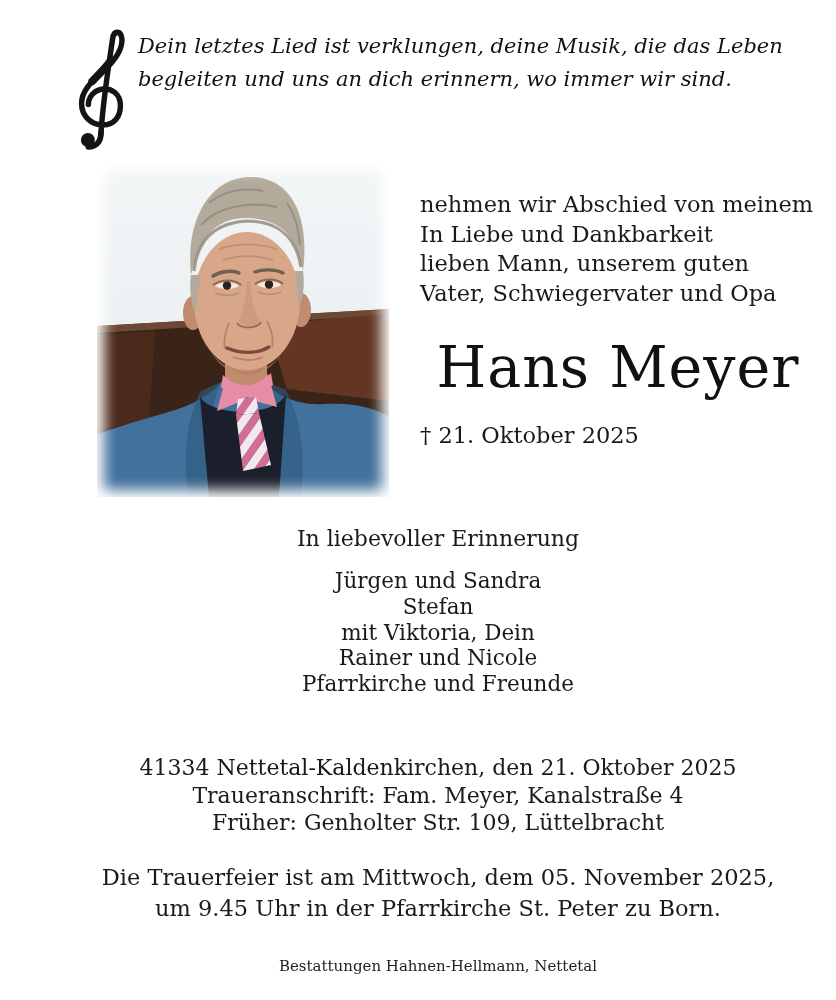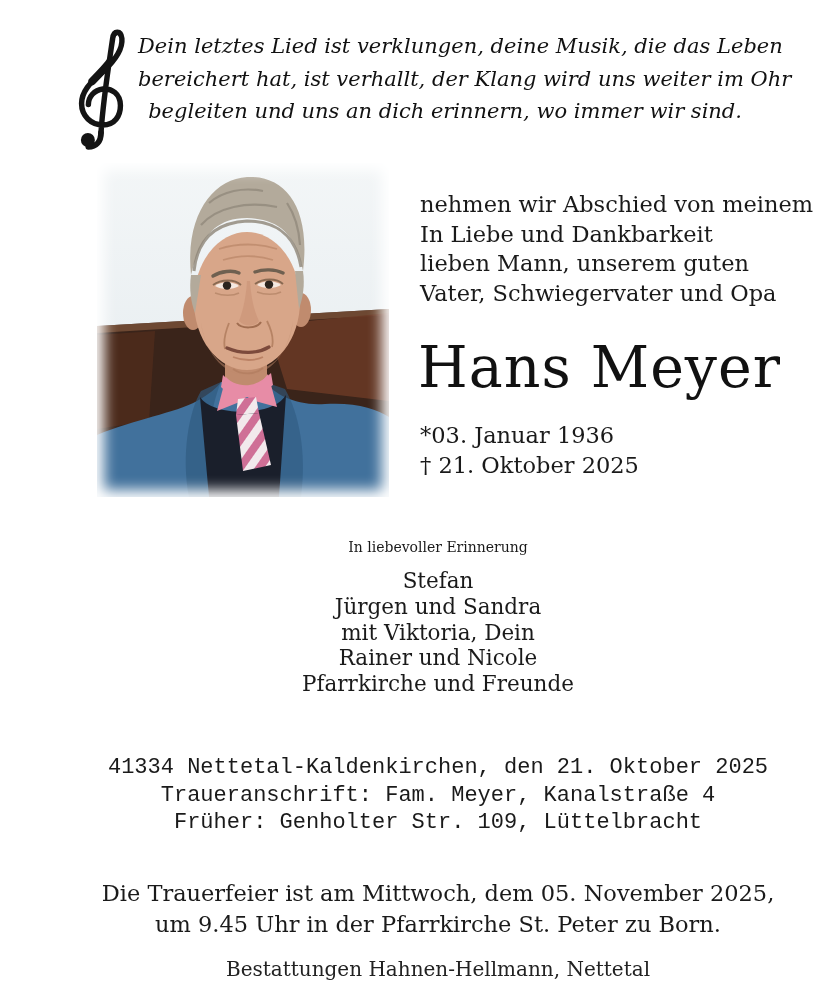--- a/index.html
+++ b/index.html
@@ -3,61 +3,60 @@
 <meta charset="utf-8">
 <style>
   html,body{margin:0;padding:0;}
   body{
     width:836px;height:1000px;position:relative;background:#ffffff;
     font-family:"DejaVu Serif","Liberation Serif",serif;color:#1a1a1a;
     overflow:hidden;
   }
   .abs{position:absolute;}
   
-  .poem{left:138px;top:30px;width:604px;text-align:right;
+  .poem{left:138px;top:30px;width:604px;text-align:left;
         font-style:italic;font-size:21px;line-height:32.5px;color:#111;}
   
   .clef{left:58px;top:22px;width:86px;height:136px;}
   
   .photo{left:97px;top:163px;width:292px;height:334px;}
   .photo svg{display:block;width:100%;height:100%;}
   .photo-fade{position:absolute;left:0;top:0;right:0;bottom:0;
         box-shadow:inset 0 0 14px 7px #ffffff;pointer-events:none;}
   
   .intro{left:420px;top:190px;width:370px;font-size:22.5px;line-height:29.5px;}
   .name{left:418px;top:336px;width:400px;font-size:57px;line-height:62px;
-        letter-spacing:1px;color:#111;}
+        letter-spacing:1px;color:#111;text-align:center;}
   .dates{left:420px;top:420px;width:360px;font-size:22.5px;line-height:30px;}
   
   .centerblock{left:40px;width:796px;text-align:center;}
-  .erinnerung{top:539px;font-size:14px;}
+  .erinnerung{top:526px;font-size:22px;}
   .mourners{top:568px;font-size:21.5px;line-height:25.8px;}
-  .address{top:754px;font-size:22px;line-height:27.6px;font-family:Liberation Mono, monospace;}
-  .service{top:862px;font-size:22.5px;line-height:31px;margin-top:16px;}
-  .footer{top:957px;font-size:20px;color:#222;}
+  .address{top:754px;font-size:22px;line-height:27.6px;}
+  .service{top:862px;font-size:22.5px;line-height:31px;}
+  .footer{top:957px;font-size:15px;color:#222;}
   .line{white-space:nowrap;}
 </style>
 </head>
 <body>
 
 <div class="abs clef">
   <svg viewBox="0 0 72 140" width="86" height="136" aria-hidden="true">
     <g stroke="#141414" fill="none" stroke-linecap="round">
       <path stroke-width="6" d="M36,114 C36,123 31,128.5 23,128.5"></path>
       <path stroke-width="5.6" d="M36,114 C38,82 44,44 48,17 C49,8.5 56.5,8 57.5,17 C58.5,28 50,40 38,51 C24,63 16,72 16,84 C16,97 26,106 38,106 C50,106 56,97 56,86 C56,74 47,68 38,69 C29,70 23,77 23,85"></path>
       <path stroke-width="8" d="M46,40 C41,47 33,55 27,61"></path>
       <circle cx="22.5" cy="121.5" r="7.2" fill="#141414" stroke="none"></circle>
       <path stroke-width="4" d="M48,17 C50,11 54,10 56,14"></path>
     </g>
   </svg>
 </div>
 
 <div class="abs poem">
   <div class="line">Dein letztes Lied ist verklungen, deine Musik, die das Leben</div>
-  <div class="line">bereichert hat, ist verhallt, der Klang wird uns weiter im Ohr</div>
   <div class="line">begleiten und uns an dich erinnern, wo immer wir sind.</div>
 </div>
 
 <div class="abs photo">
   <svg viewBox="0 0 292 334" preserveAspectRatio="none" aria-hidden="true">
     <defs>
       <linearGradient id="bgGrad" x1="0" y1="0" x2="0" y2="1">
         <stop offset="0" stop-color="#f3f6f7"></stop>
         <stop offset="1" stop-color="#e3eaee"></stop>
       </linearGradient>
@@ -129,29 +128,28 @@
 <div class="abs intro">
   <div class="line">nehmen wir Abschied von meinem</div>
   <div class="line">In Liebe und Dankbarkeit</div>
   <div class="line">lieben Mann, unserem guten</div>
   <div class="line">Vater, Schwiegervater und Opa</div>
 </div>
 
 <div class="abs name">Hans Meyer</div>
 
 <div class="abs dates">
-  <div class="line">*03. Januar 1936</div>
   <div class="line">† 21. Oktober 2025</div>
 </div>
 
 <div class="abs centerblock erinnerung">In liebevoller Erinnerung</div>
 
 <div class="abs centerblock mourners">
+  <div class="line">Jürgen und Sandra</div>
   <div class="line">Stefan</div>
-  <div class="line">Jürgen und Sandra</div>
   <div class="line">mit Viktoria, Dein</div>
   <div class="line">Rainer und Nicole</div>
   <div class="line">Pfarrkirche und Freunde</div>
 </div>
 
 <div class="abs centerblock address">
   <div class="line">41334 Nettetal-Kaldenkirchen, den 21. Oktober 2025</div>
   <div class="line">Traueranschrift: Fam. Meyer, Kanalstraße 4</div>
   <div class="line">Früher: Genholter Str. 109, Lüttelbracht</div>
 </div>

